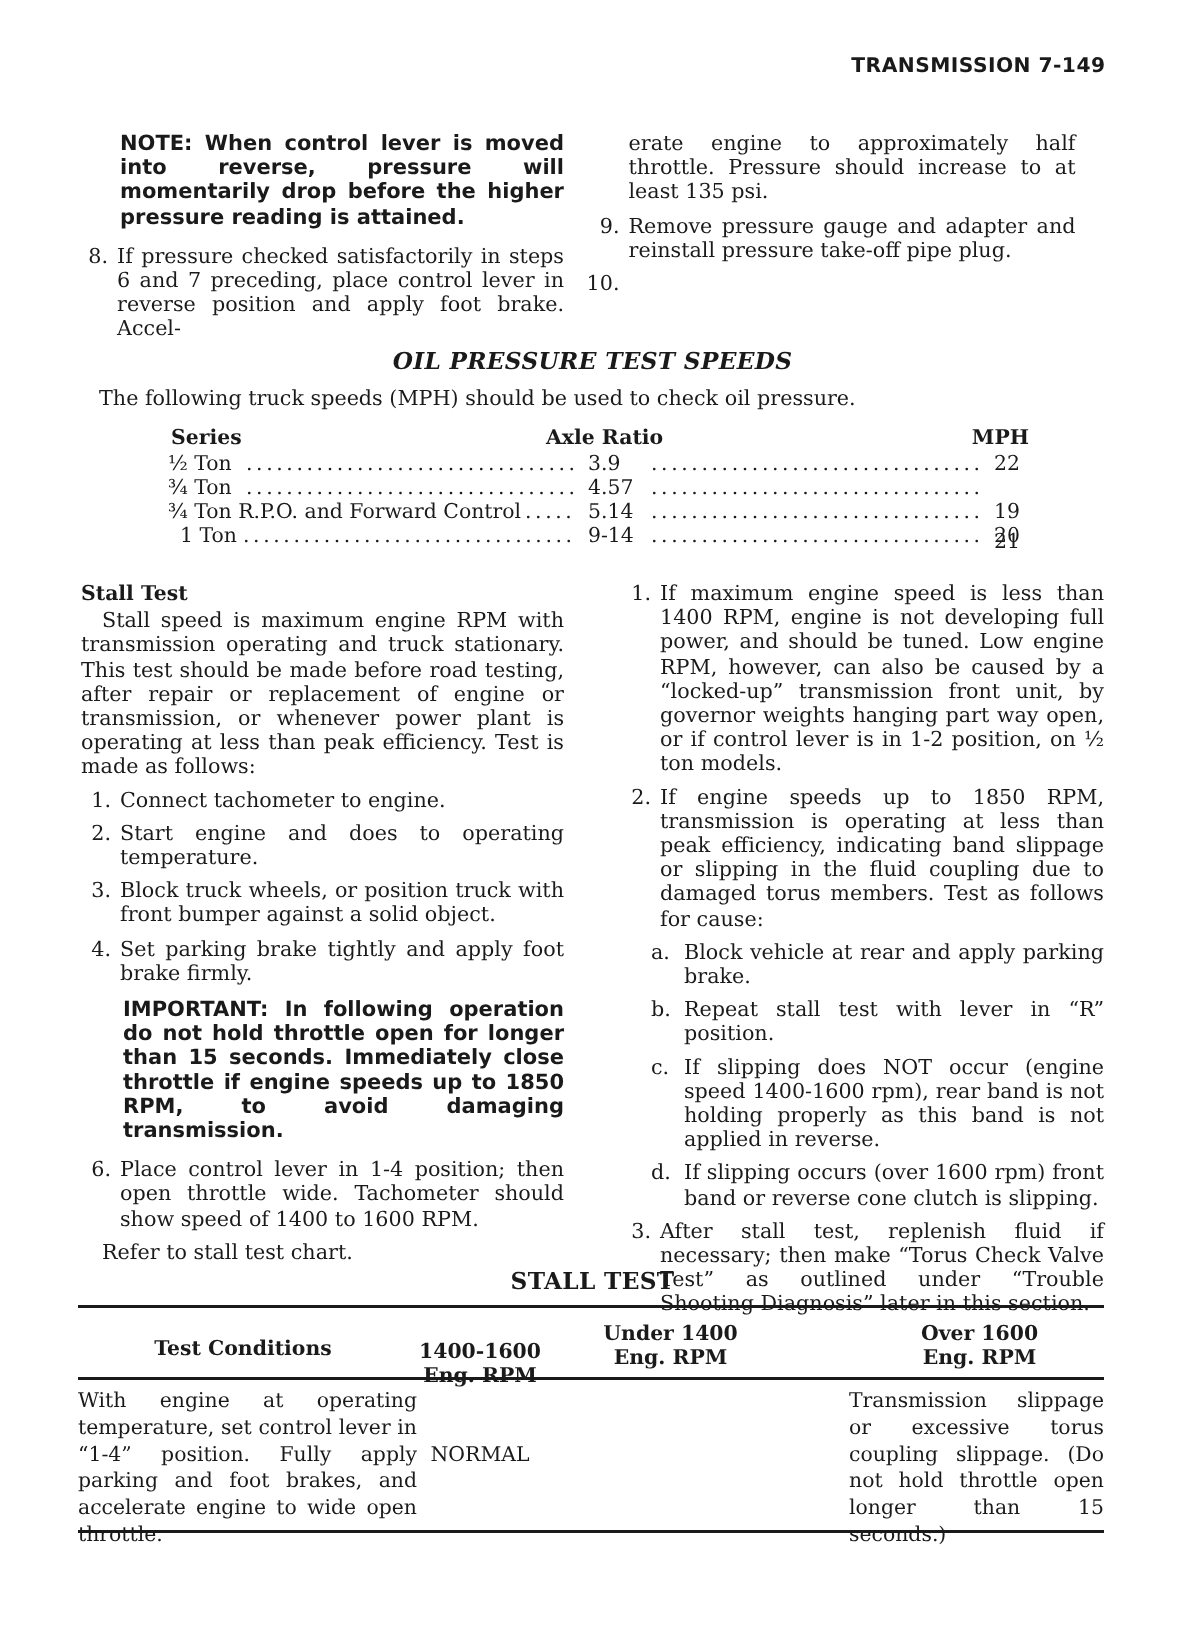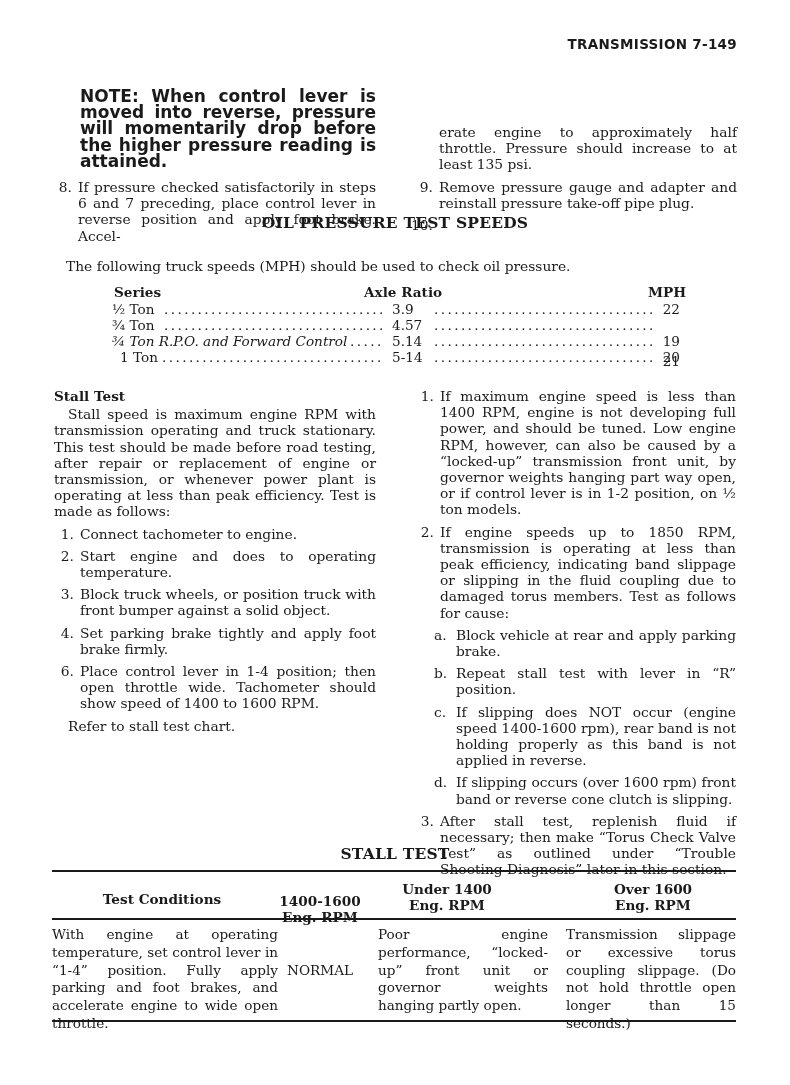--- a/index.html
+++ b/index.html
@@ -5,21 +5,21 @@
   html, body { margin: 0; padding: 0; background: #ffffff; }
   body { width: 790px; height: 1085px; position: relative; overflow: hidden;
          font-family: "DejaVu Serif", "Liberation Serif", serif; color: #1a1a1a; }
   .sans { font-family: "DejaVu Sans", "Liberation Sans", sans-serif; }
   .abs { position: absolute; }
 
   .running-head { top: 36px; right: 53px; font-size: 13.5px; font-weight: bold; letter-spacing: 0.3px; margin-left: 28px; }
 
   .col-text { font-size: 13.8px; line-height: 16.2px; text-align: justify; }
   .note-block { font-family: "DejaVu Sans", "Liberation Sans", sans-serif; font-weight: bold;
-                font-size: 17px; line-height: 16.2px; text-align: justify; }
+                font-size: 14px; line-height: 16.2px; text-align: justify; }
 
   .item { position: relative; padding-left: 26px; margin-bottom: 6px; text-align: justify; }
   .item .num { position: absolute; left: 0; top: 0; width: 20px; text-align: right; }
   .subitem { position: relative; padding-left: 22px; margin-bottom: 6px; margin-left: 20px; text-align: justify; }
   .subitem .num { position: absolute; left: 0; top: 0; }
 
   .section-title { font-size: 15.5px; font-weight: bold; text-align: center; letter-spacing: 0.2px; }
   .heading { font-weight: bold; font-size: 13.6px; }
 
   .speeds-table { font-size: 13.6px; line-height: 16px; }
@@ -40,32 +40,32 @@
 <div class="abs running-head sans">TRANSMISSION 7-149</div>
 
 <div class="abs" style="left:52px; top:88px; width:324px;">
   <div class="note-block" style="margin-left:28px; margin-bottom:10px;">NOTE: When control lever is moved into reverse, pressure will momentarily drop before the higher pressure reading is attained.</div>
   <div class="item col-text">
     <span class="num">8.</span>
     <span>If pressure checked satisfactorily in steps 6 and 7 preceding, place control lever in reverse position and apply foot brake. Accel-</span>
   </div>
 </div>
 
-<div class="abs col-text" style="left:407px; top:88px; width:330px;margin-top:36px;">
+<div class="abs col-text" style="left:387px; top:88px; width:330px;">
   <div style="padding-left:32px; margin-bottom:6px; text-align:justify;">erate engine to approximately half throttle. Pressure should increase to at least 135 psi.</div>
   <div class="item" style="padding-left:32px;">
     <span class="num" style="width:26px;">9.</span>
     <span>Remove pressure gauge and adapter and reinstall pressure take-off pipe plug.</span>
   </div>
   <div class="item" style="padding-left:32px;">
     <span class="num" style="width:26px;">10.</span>
   </div>
 </div>
 
-<div class="abs section-title" style="left:0; width:790px; top:213px;">OIL PRESSURE TEST SPEEDS</div>
+<div class="abs section-title" style="left:0; width:790px; top:231px;font-style:italic;">OIL PRESSURE TEST SPEEDS</div>
 <div class="abs col-text" style="left:66px; top:258px;">The following truck speeds (MPH) should be used to check oil pressure.</div>
 
 <div class="abs speeds-table" style="left:112px; top:284px; width:574px;">
   <div class="speeds-row" style="height:17px;">
     <span class="cell heading" style="left:2px;">Series</span>
     <span class="cell heading" style="left:252px;">Axle Ratio</span>
     <span class="cell heading" style="right:0;">MPH</span>
   </div>
   <div class="speeds-row">
     <span class="cell" style="left:0;">½ Ton</span>
@@ -75,30 +75,30 @@
     <span class="cell" style="right:6px;">22</span>
   </div>
   <div class="speeds-row">
     <span class="cell" style="left:0;">¾ Ton</span>
     <span class="dots" style="left:52px; width:220px;">.....................................................</span>
     <span class="cell" style="left:280px;">4.57</span>
     <span class="dots" style="left:322px; width:218px;">.....................................................</span>
     <span class="cell" style="right:6px;margin-top:36px;">21</span>
   </div>
   <div class="speeds-row">
-    <span class="cell" style="left:0;font-style:italic;">¾ Ton R.P.O. and Forward Control</span>
+    <span class="cell" style="left:0;">¾ Ton R.P.O. and Forward Control</span>
     <span class="dots" style="left:238px; width:34px;">..........</span>
     <span class="cell" style="left:280px;">5.14</span>
     <span class="dots" style="left:322px; width:218px;">.....................................................</span>
     <span class="cell" style="right:6px;">19</span>
   </div>
   <div class="speeds-row">
     <span class="cell" style="left:8px;">1 Ton</span>
     <span class="dots" style="left:50px; width:222px;">.....................................................</span>
-    <span class="cell" style="left:280px;">5-14</span>
+    <span class="cell" style="left:280px;">9-14</span>
     <span class="dots" style="left:322px; width:218px;">.....................................................</span>
     <span class="cell" style="right:6px;">20</span>
   </div>
 </div>
 
 <div class="abs col-text" style="left:54px; top:388px; width:322px;">
   <div class="heading" style="margin-bottom:2px;">Stall Test</div>
   <div style="text-indent:14px; margin-bottom:6px;">Stall speed is maximum engine RPM with transmission operating and truck stationary. This test should be made before road testing, after repair or replacement of engine or transmission, or whenever power plant is operating at less than peak efficiency. Test is made as follows:</div>
   <div class="item">
     <span class="num">1.</span>
@@ -109,20 +109,21 @@
     <span>Start engine and does to operating temperature.</span>
   </div>
   <div class="item">
     <span class="num">3.</span>
     <span>Block truck wheels, or position truck with front bumper against a solid object.</span>
   </div>
   <div class="item">
     <span class="num">4.</span>
     <span>Set parking brake tightly and apply foot brake firmly.</span>
   </div>
+  <div class="note-block" style="margin-left:28px; margin-top:8px; margin-bottom:10px;">IMPORTANT: In following operation do not hold throttle open for longer than 15 seconds. Immediately close throttle if engine speeds up to 1850 RPM, to avoid damaging transmission.</div>
   <div class="item">
     <span class="num">6.</span>
     <span>Place control lever in 1-4 position; then open throttle wide. Tachometer should show speed of 1400 to 1600 RPM.</span>
   </div>
   <div style="padding-left:14px; margin-top:4px;">Refer to stall test chart.</div>
 </div>
 
 <div class="abs col-text" style="left:414px; top:388px; width:322px;">
   <div class="item">
     <span class="num">1.</span>
@@ -170,17 +171,16 @@
     </div>
     <div class="hcell" style="left:536px; width:130px; top:9px;">
       <div>Over 1600</div>
       <div>Eng. RPM</div>
     </div>
   </div>
   <div class="rule-thick"></div>
   <div class="stall-body" style="height:100px;">
     <div class="bcell" style="left:0; width:226px; top:6px;">With engine at operating temperature, set control lever in “1-4” position. Fully apply parking and foot brakes, and accelerate engine to wide open throttle.</div>
     <div class="bcell" style="left:235px; width:80px; top:42px;">NORMAL</div>
-    <div class="bcell" style="left:326px; width:170px; top:6px;">Poor engine performance, “locked-up” front unit or governor weights hanging partly open.</div>
     <div class="bcell" style="left:514px; width:170px; top:6px;">Transmission slippage or excessive torus coupling slippage. (Do not hold throttle open longer than 15 seconds.)</div>
   </div>
   <div class="rule-thick"></div>
 </div>
 
 </body></html>

